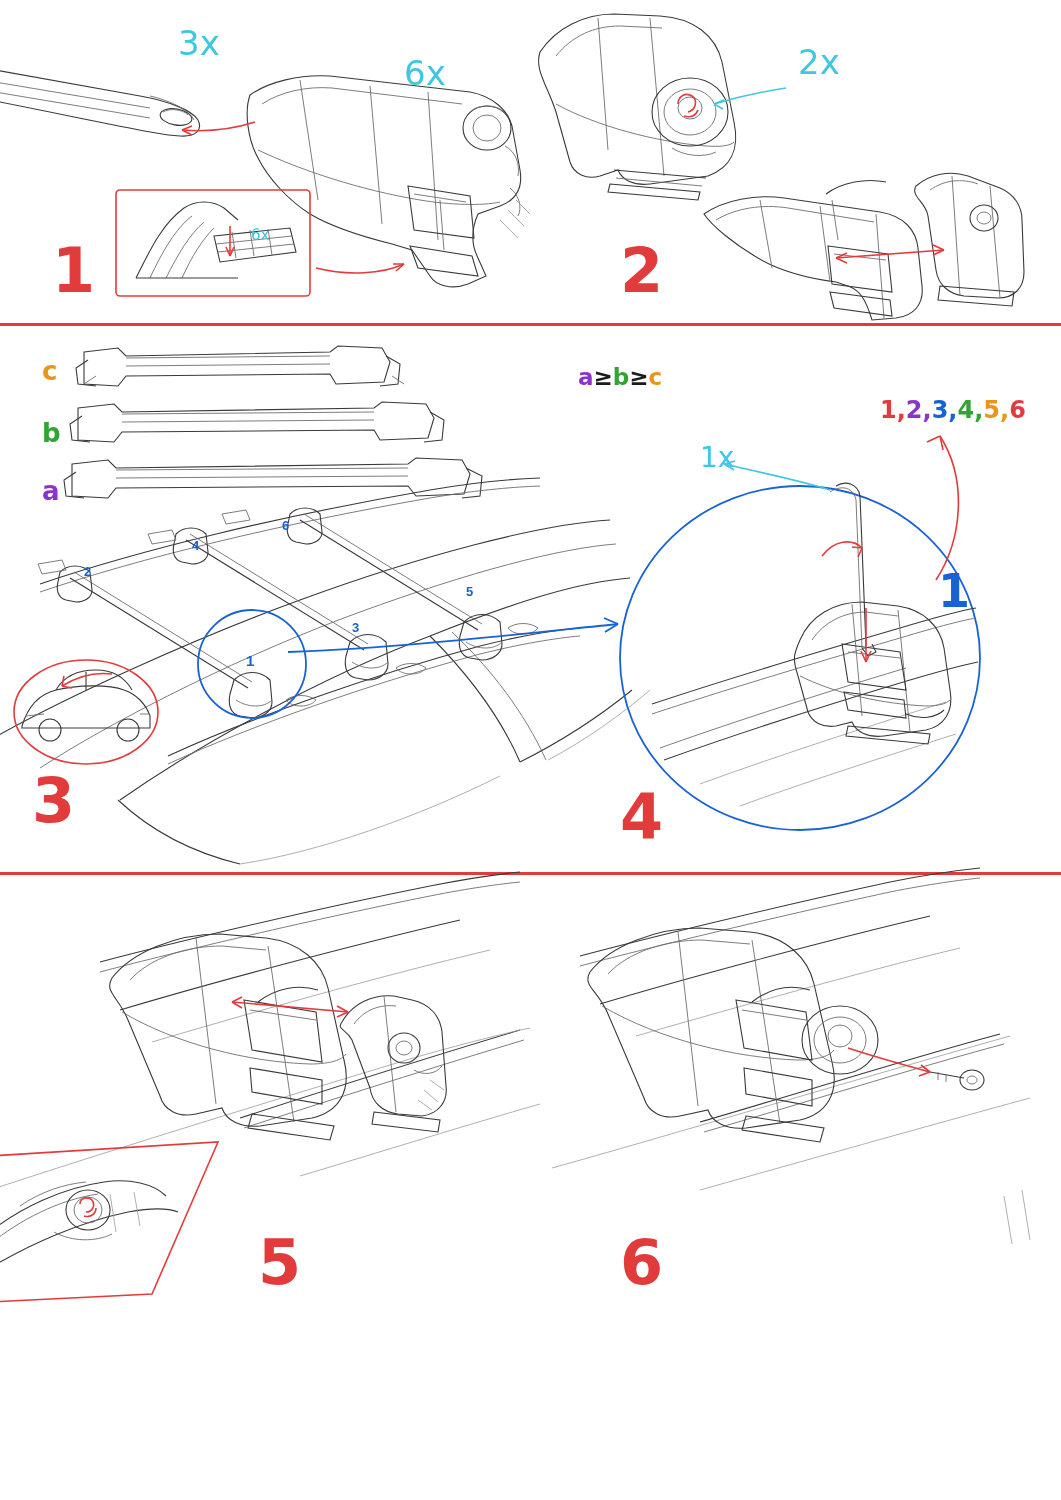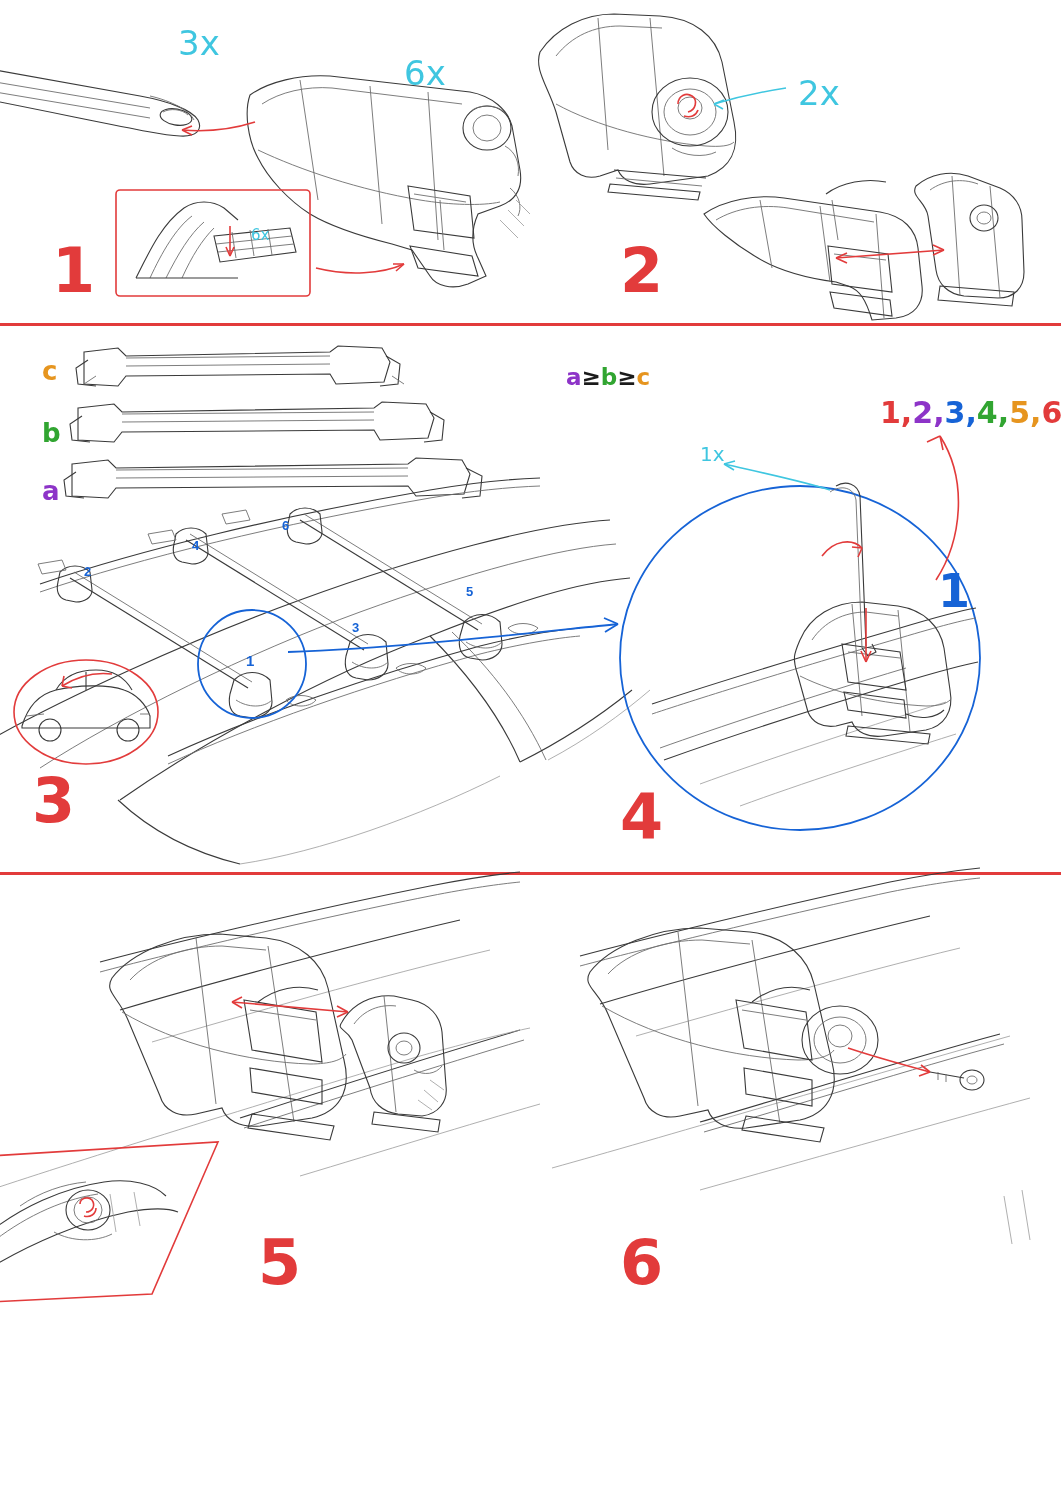--- a/index.html
+++ b/index.html
@@ -63,27 +63,28 @@
   .abc.a { color:#8d34c8; }
   .abc.b { color:#31a531; }
   .abc.c { color:#e6951f; }
 
   .ineq {
     position:absolute;
     font-family:"DejaVu Sans", sans-serif;
     font-weight:700;
     font-size:23px;
     line-height:1;
+    margin-left:12px;
   }
 
   .seq {
     position:absolute;
     font-family:"DejaVu Sans", sans-serif;
     font-weight:700;
-    font-size:30px;
+    font-size:24px;
     line-height:1;
     white-space:nowrap;
   }
 
   
   .pos {
     position:absolute;
     font-family:"Liberation Sans", sans-serif;
     font-weight:700;
     font-size:13px;
@@ -215,21 +216,21 @@
     <path class="ln2" d="M990,186 L1000,298"></path>
     <ellipse class="ln" cx="984" cy="218" rx="14" ry="13"></ellipse>
     <ellipse class="ln2" cx="984" cy="218" rx="7" ry="6"></ellipse>
     <path class="ln" d="M940,286 L1014,292 L1012,306 L938,300 Z"></path>
 
     <path class="redln" d="M836,258 L944,250"></path>
     <path class="redln" d="M944,250 l-11,-5 m11,5 l-11,5"></path>
     <path class="redln" d="M836,258 l11,-5 m-11,5 l11,5"></path>
   </svg>
 
-  <div class="cnt" style="left:798px; top:76px;text-align:right;">2x</div>
+  <div class="cnt" style="left:798px; top:45px;text-align:right;">2x</div>
   <div class="stepnum" style="left:620px; top:240px;">2</div>
 
   <svg class="draw" width="1061" height="1500">
 
     <path class="ln" d="M84,352 L118,348 L126,356 L330,352 L338,346 L382,348 L390,362 L384,382
                         L336,384 L330,374 L126,376 L118,386 L84,384 Z"></path>
     <path class="ln2" d="M126,358 L330,356 M126,366 L330,364"></path>
     <path class="ln" d="M88,360 L76,368 L78,384 L96,386"></path>
     <path class="ln" d="M386,356 L400,364 L398,384 L380,386"></path>
     <path class="ln2" d="M96,376 L84,384 M392,376 L404,384"></path>
@@ -362,21 +363,21 @@
     <path class="redln" d="M822,556 C834,540 852,538 862,548"></path>
     <path class="redln" d="M862,548 l-10,-1 m10,1 l-4,9"></path>
 
     <path class="redln" stroke-width="2.4" d="M936,580 C962,540 968,480 940,436"></path>
     <path class="redln" stroke-width="2.4" d="M940,436 l3,14 m-3,-14 l-13,6"></path>
 
     <path class="cyanln" d="M724,464 C768,474 806,482 830,490"></path>
     <path class="cyanln" d="M724,464 l11,-3 m-11,3 l10,6"></path>
   </svg>
 
-  <div class="cnt sm" style="left:700px; top:444px; font-size:20px;">1x</div>
+  <div class="cnt sm" style="left:700px; top:444px; font-size:28px;">1x</div>
   <div class="bluenum" style="left:938px; top:568px;">1</div>
   <div class="seq" style="left:880px; top:398px;">
     <span style="color:#e23b3b;">1,</span><span style="color:#8d34c8;">2,</span><span style="color:#1663d6;">3,</span><span style="color:#31a531;">4,</span><span style="color:#e6951f;">5,</span><span style="color:#e23b3b;">6</span>
   </div>
   <div class="stepnum" style="left:620px; top:786px;">4</div>
 
   <svg class="draw" width="1061" height="1500">
 
     <path class="ln" d="M100,962 C160,946 300,912 430,886 C470,878 500,874 520,872"></path>
     <path class="ln2" d="M100,972 C160,956 300,922 430,896 C470,888 500,884 520,882"></path>

